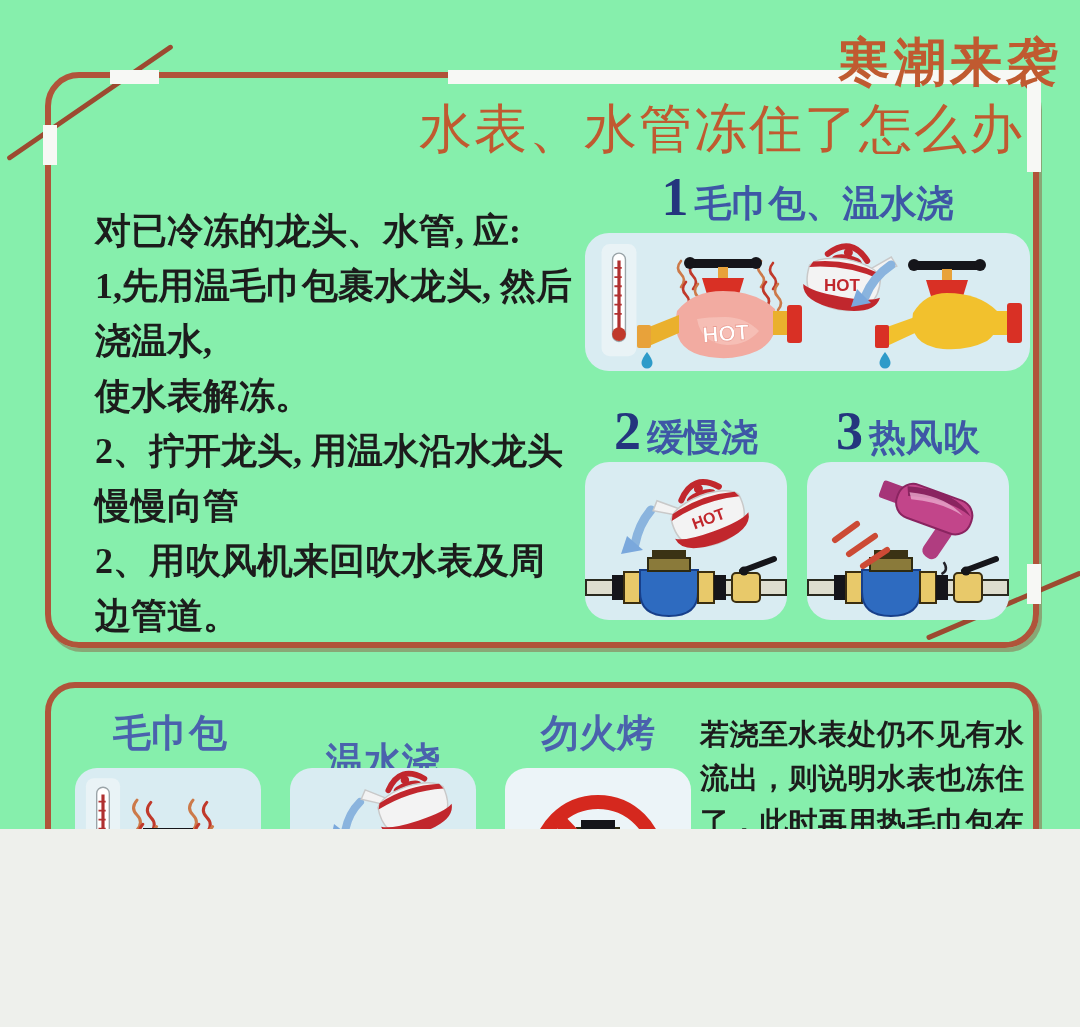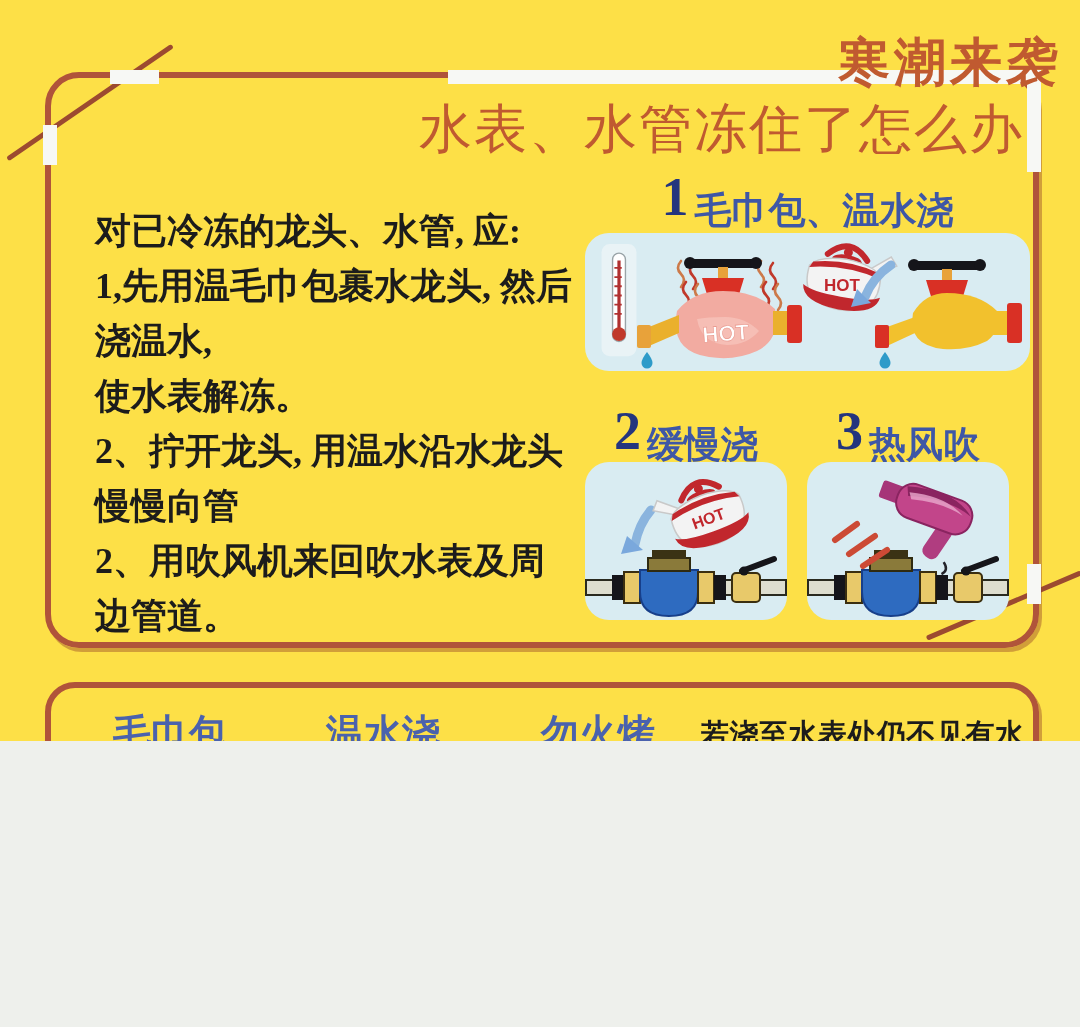--- a/index.html
+++ b/index.html
@@ -1,16 +1,16 @@
 <!DOCTYPE html>
 <html><head>
 <meta charset="utf-8">
 <style>
   html,body{margin:0;padding:0;background:#eef0ec;}
-  .poster{position:relative;width:1080px;height:741px;margin:0 auto;background:#fde047;overflow:hidden;
+  .poster{position:relative;width:1080px;height:829px;margin:0 auto;background:#86efac;overflow:hidden;
           font-family:"Liberation Sans", sans-serif;}
   
   .frame{position:absolute;border:6px solid #b0543a;box-sizing:border-box;
          box-shadow:3px 4px 0 rgba(143,60,38,.40);}
   .frame-top{left:45px;top:72px;width:994px;height:576px;border-radius:34px;}
   .frame-bottom{left:45px;top:682px;width:994px;height:320px;border-radius:30px;}
   .gap{position:absolute;background:#f7f8f5;}
   
   .diag{position:absolute;height:5px;background:#9c4a30;border-radius:3px;transform-origin:center;}
   .diag-tl{left:-10px;top:100px;width:200px;transform:rotate(-34.5deg);}
@@ -22,36 +22,36 @@
   .sub-title{position:absolute;top:94px;right:56px;font-size:53px;font-weight:400;
              color:#c05a30;letter-spacing:2px;white-space:nowrap;}
   
   .intro{position:absolute;left:95px;top:204px;width:485px;
          font-family:"Liberation Serif", serif;font-size:36px;font-weight:700;
          color:#1c1c1c;line-height:55px;}
   
   .step-row{position:absolute;display:flex;justify-content:center;align-items:flex-start;gap:6px;}
   .step-num{font-family:"Liberation Serif", serif;font-size:54px;line-height:1;
             font-weight:900;color:#24357e;}
-  .step-txt{font-size:37px;font-weight:800;color:#3e57a6;margin-top:16px;white-space:nowrap;}
+  .step-txt{font-size:37px;font-weight:800;color:#3e57a6;margin-top:9px;white-space:nowrap;}
   .row1{left:585px;top:170px;width:445px;}
   .row2{left:585px;top:404px;width:202px;}
   .row3{left:807px;top:404px;width:202px;}
   
   .panel{position:absolute;background:#d9ecf2;border-radius:24px;overflow:hidden;}
   .p1{left:585px;top:233px;width:445px;height:138px;}
   .p2{left:585px;top:462px;width:202px;height:158px;}
   .p3{left:807px;top:462px;width:202px;height:158px;}
   .bp{top:768px;width:186px;height:154px;border-radius:22px;}
   .bp1{left:75px;}  .bp2{left:290px;}  .bp3{left:505px;background:#ecf4f8;}
   .panel svg{display:block;width:100%;height:100%;}
   
   .blabel{position:absolute;top:708px;text-align:center;font-size:38px;font-weight:800;
           color:#4a62ad;width:186px;}
-  .bl1{left:77px;} .bl2{left:290px;} .bl3{left:505px;}
+  .bl1{left:77px;} .bl2{left:290px;margin-top:28px;} .bl3{left:505px;}
   .note{position:absolute;left:700px;top:712px;width:324px;
         font-family:"Liberation Serif", serif;font-size:29px;font-weight:700;
         color:#1c1c1c;line-height:44px;text-align:justify;}
   .note .warn{color:#a92d4e;}
   .hidden-defs{position:absolute;width:0;height:0;overflow:hidden;}
 </style>
 </head>
 <body>
 
 <svg class="hidden-defs" aria-hidden="true">

